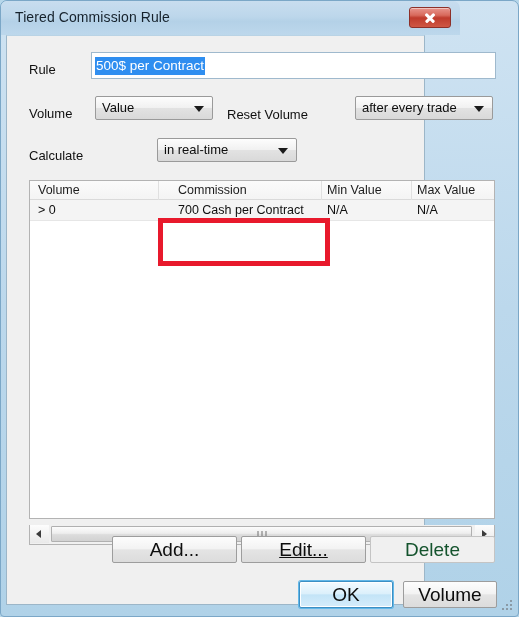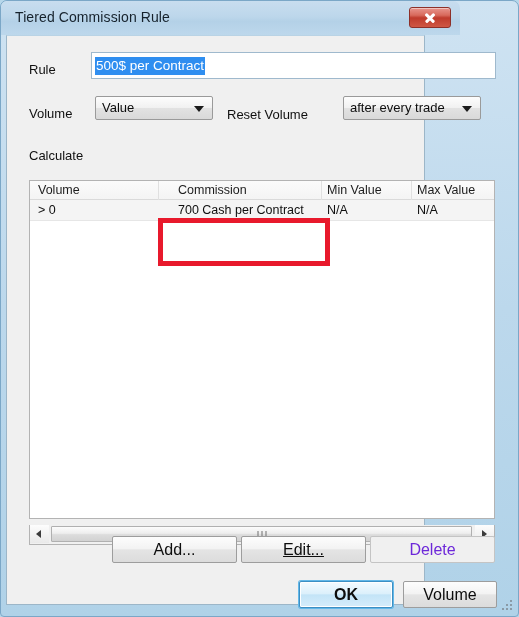--- a/index.html
+++ b/index.html
@@ -115,21 +115,21 @@
   }
   .combo .arw {
     position: absolute;
     right: 8px; top: 9px;
     width: 0; height: 0;
     border-left: 5px solid transparent;
     border-right: 5px solid transparent;
     border-top: 6px solid #1a1a1a;
   }
   .combo-volume { left: 88px;  top: 60px;  width: 118px; }
-  .combo-reset  { left: 336px; top: 60px;  width: 138px; }
+  .combo-reset  { left: 348px; top: 60px;  width: 138px; }
   .combo-calc   { left: 150px; top: 102px; width: 140px; }
 
   
   .list-panel {
     position: absolute;
     left: 22px; top: 144px;
     width: 466px; height: 339px;
     background: #ffffff;
     border: 1px solid #b3b3b3;
     overflow: hidden;
@@ -218,41 +218,40 @@
     width: 172px; height: 48px;
     border: 5px solid #e8192c;
     pointer-events: none;
     z-index: 6;
   }
 
   
   .btn {
     position: absolute;
     height: 27px;
-    font-size: 16px;
+    font-size: 19px;
     color: #0d0d0d;
     background: linear-gradient(180deg, #fdfdfd 0%, #f3f3f3 46%, #e4e4e4 52%, #dcdcdc 100%);
     border: 1px solid #9d9d9d;
     border-radius: 2px;
     display: flex;
     align-items: center;
     justify-content: center;
     cursor: pointer;
   }
   .btn.disabled {
-    color: #6d28d9;
+    color: #14532d;
     background: #f0f0f0;
     border-color: #c4c4c4;
     cursor: default;
   }
   .btn.focus {
     border: 1px solid #3c8fc4;
     box-shadow: 0 0 0 1px #63b8e8, inset 0 0 0 1px #ffffff;
     background: linear-gradient(180deg, #f4fbff 0%, #dcf0fb 46%, #c3e4f7 52%, #d5edfb 100%);
-    font-weight: bold;
   }
   .btn-add    { left: 105px; top: 500px; width: 125px; }
   .btn-edit   { left: 234px; top: 500px; width: 125px; text-decoration: underline; }
   .btn-delete { left: 363px; top: 500px; width: 125px; }
   .btn-ok     { left: 292px; top: 545px; width: 94px; }
   .btn-cancel { left: 396px; top: 545px; width: 94px; }
 
   
   .resize-grip {
     position: absolute;
@@ -289,20 +288,24 @@
       <span class="arw"></span>
     </div>
 
     <div class="lbl reset-label">Reset Volume</div>
     <div class="combo combo-reset">
       <span class="cval">after every trade</span>
       <span class="arw"></span>
     </div>
 
     <div class="lbl calc-label">Calculate</div>
+    <div class="combo combo-calc">
+      <span class="cval">in real-time</span>
+      <span class="arw"></span>
+    </div>
 
     <div class="list-panel">
       <div class="lp-head">
         <span class="hc" style="left:8px">Volume</span>
         <span class="vdiv" style="left:128px"></span>
         <span class="hc" style="left:148px">Commission</span>
         <span class="vdiv" style="left:291px"></span>
         <span class="hc" style="left:297px">Min Value</span>
         <span class="vdiv" style="left:381px"></span>
         <span class="hc" style="left:387px">Max Value</span>

